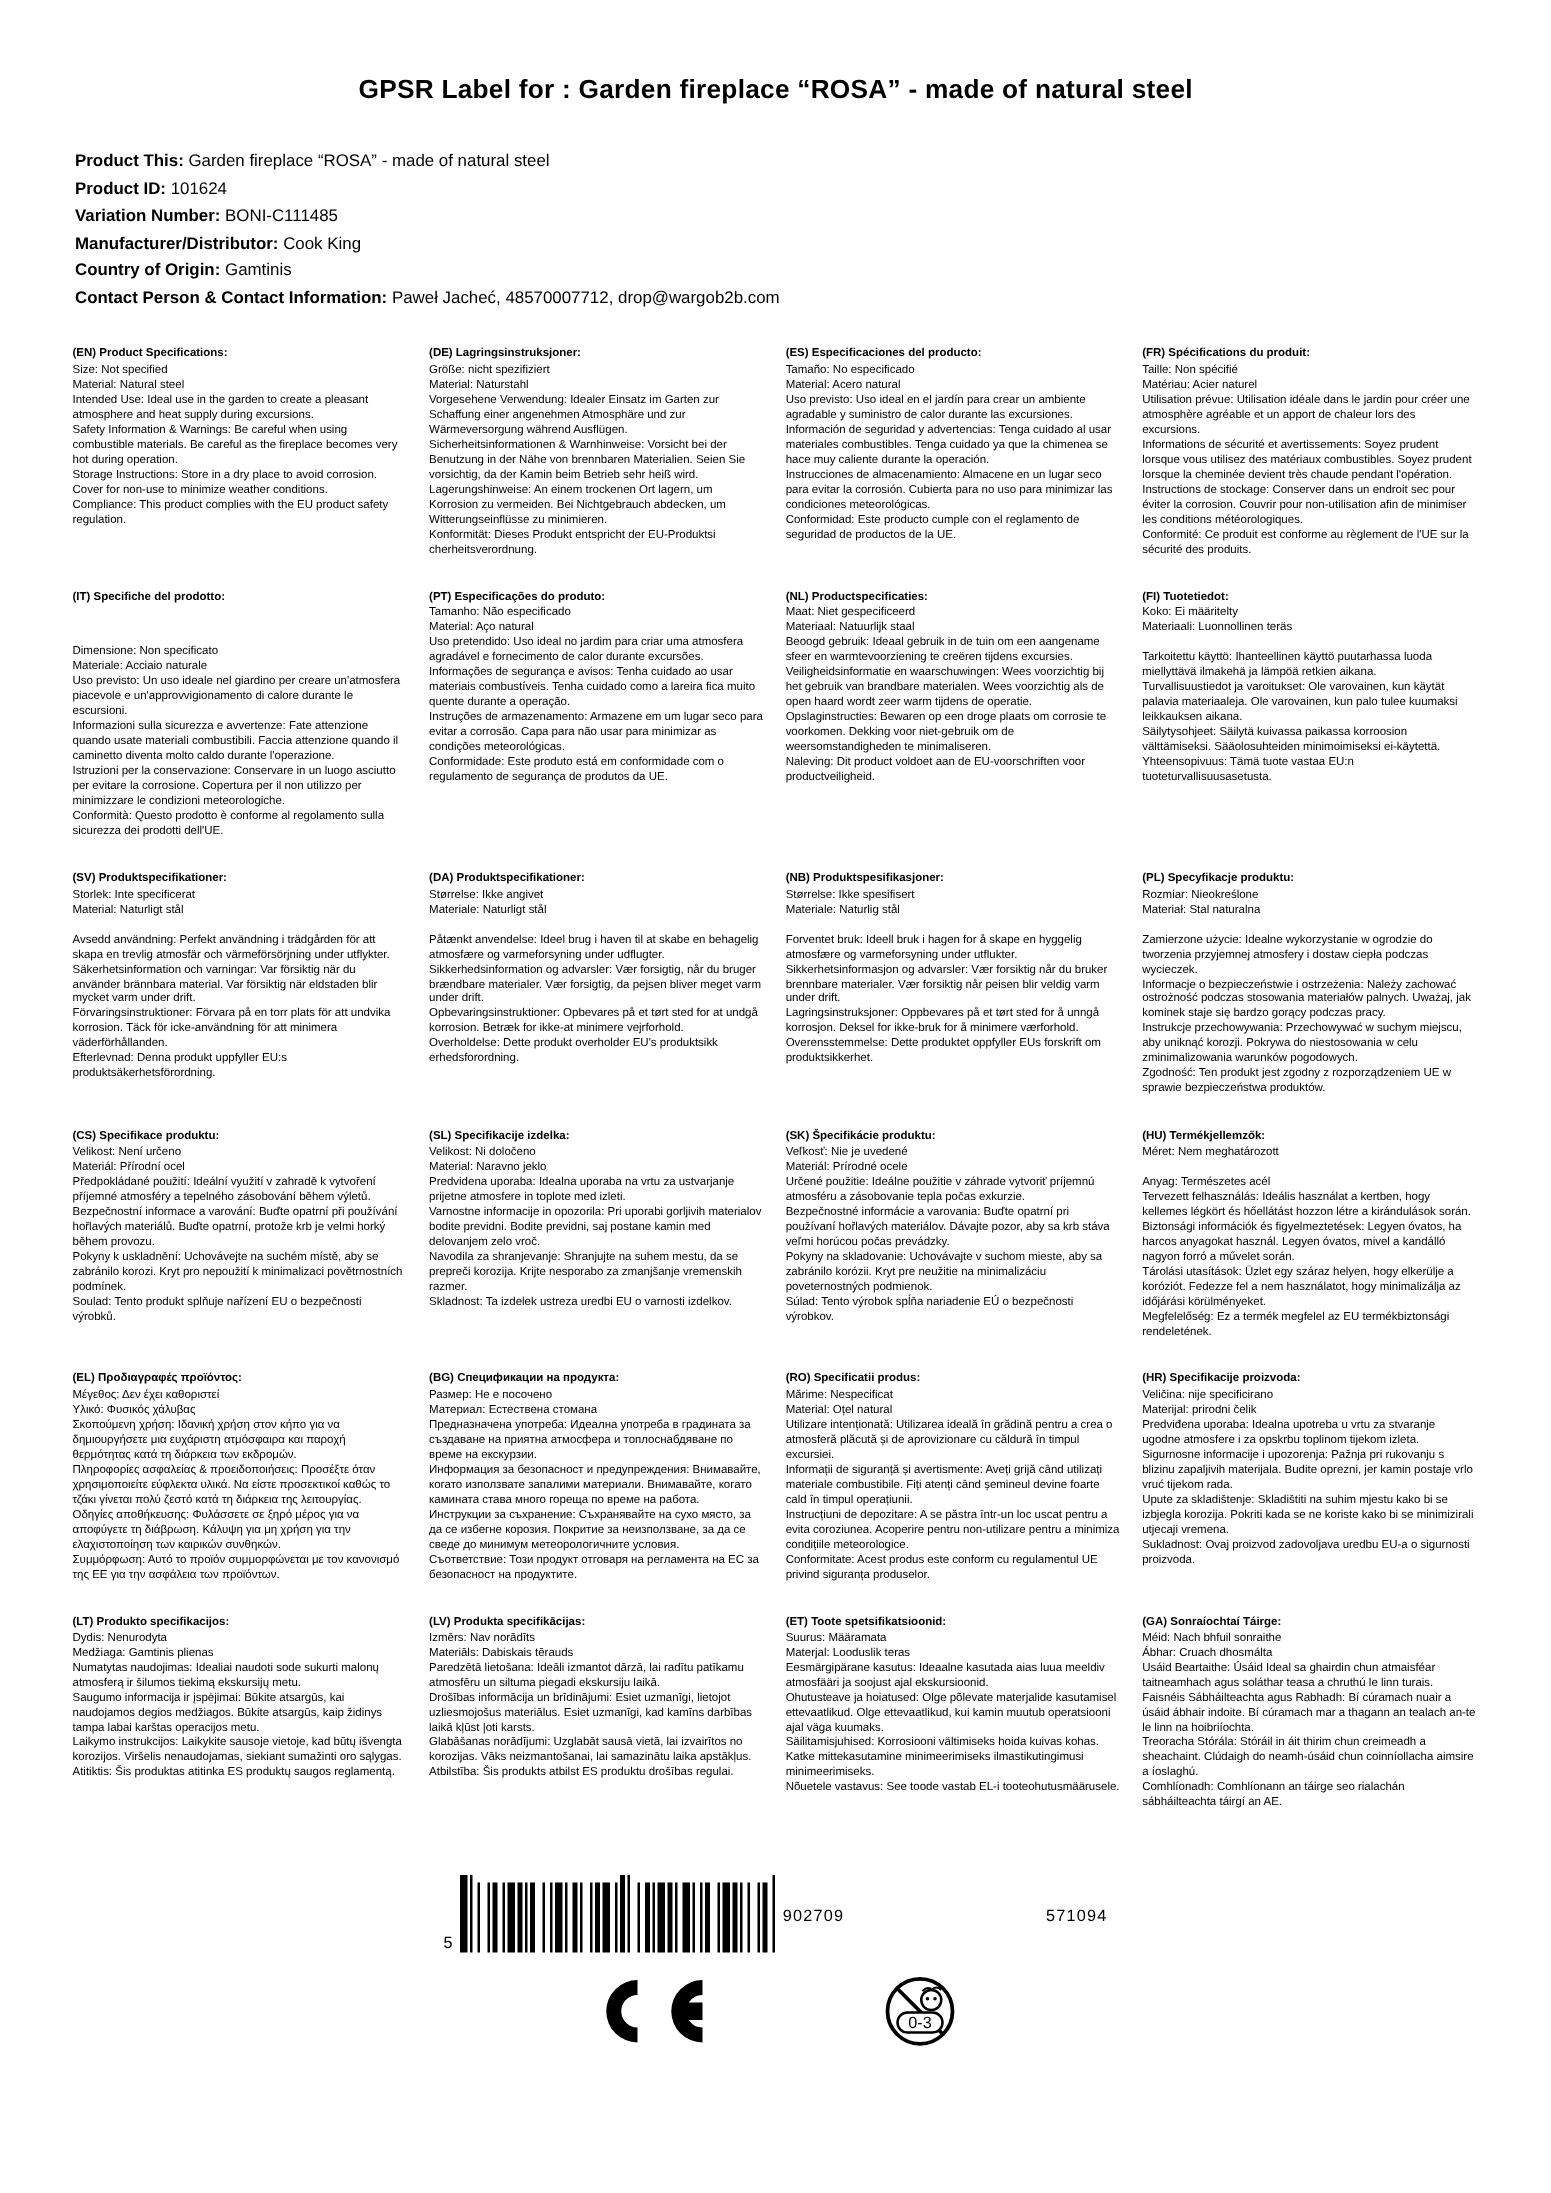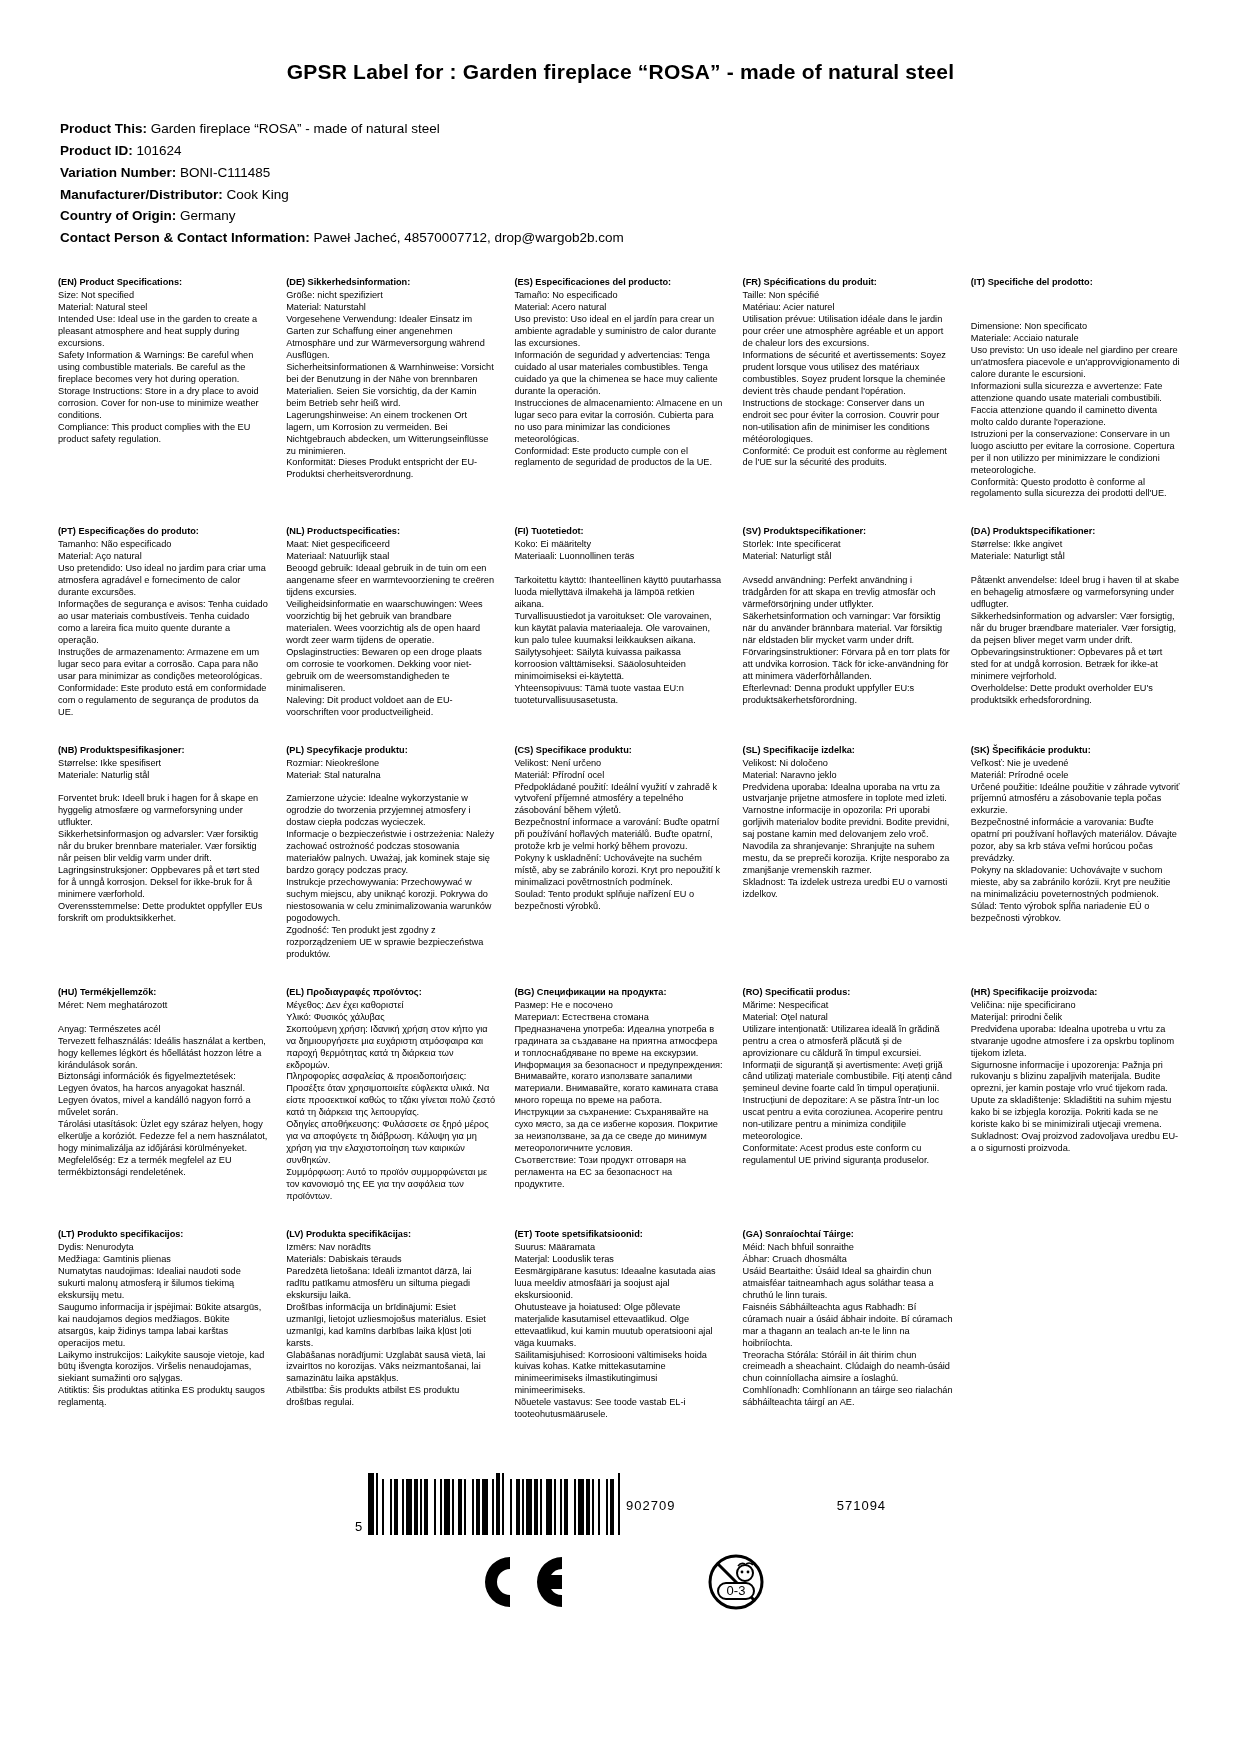--- a/index.html
+++ b/index.html
@@ -37,21 +37,21 @@
     white-space: nowrap;
   }
   .meta-label {
     font-weight: bold;
   }
   .meta-value {
     font-weight: normal;
   }
   .grid {
     display: grid;
-    grid-template-columns: repeat(5, 1fr);
+    grid-template-columns: repeat(4, 1fr);
     column-gap: 16px;
     row-gap: 0px;
     margin-top: 22px;
   }
   .cell {
     font-size: 9.2px;
     line-height: 1.30;
     padding: 0 2px 26px 0;
     box-sizing: border-box;
     word-wrap: break-word;
@@ -135,40 +135,40 @@
     <div class="meta-row">
       <span class="meta-label">Variation Number:</span>
       <span class="meta-value">BONI-C111485</span>
     </div>
     <div class="meta-row">
       <span class="meta-label">Manufacturer/Distributor:</span>
       <span class="meta-value">Cook King</span>
     </div>
     <div class="meta-row">
       <span class="meta-label">Country of Origin:</span>
-      <span class="meta-value">Germany</span>
+      <span class="meta-value">Gamtinis</span>
     </div>
     <div class="meta-row">
       <span class="meta-label">Contact Person &amp; Contact Information:</span>
       <span class="meta-value">Paweł Jacheć, 48570007712, drop@wargob2b.com</span>
     </div>
   </div>
 
   <div class="grid" id="spec-grid">
       <div class="cell">
         <span class="head">(EN) Product Specifications:</span>
         <span style="white-space: pre-line; display: block;">Size: Not specified
 Material: Natural steel
 Intended Use: Ideal use in the garden to create a pleasant atmosphere and heat supply during excursions.
 Safety Information &amp; Warnings: Be careful when using combustible materials. Be careful as the fireplace becomes very hot during operation.
 Storage Instructions: Store in a dry place to avoid corrosion. Cover for non-use to minimize weather conditions.
 Compliance: This product complies with the EU product safety regulation.</span>
       </div>
       <div class="cell">
-        <span class="head">(DE) Sikkerhedsinformation:</span>
+        <span class="head">(DE) Lagringsinstruksjoner:</span>
         <span style="white-space: pre-line; display: block;">Größe: nicht spezifiziert
 Material: Naturstahl
 Vorgesehene Verwendung: Idealer Einsatz im Garten zur Schaffung einer angenehmen Atmosphäre und zur Wärmeversorgung während Ausflügen.
 Sicherheitsinformationen &amp; Warnhinweise: Vorsicht bei der Benutzung in der Nähe von brennbaren Materialien. Seien Sie vorsichtig, da der Kamin beim Betrieb sehr heiß wird.
 Lagerungshinweise: An einem trockenen Ort lagern, um Korrosion zu vermeiden. Bei Nichtgebrauch abdecken, um Witterungseinflüsse zu minimieren.
 Konformität: Dieses Produkt entspricht der EU-Produktsi cherheitsverordnung.</span>
       </div>
       <div class="cell">
         <span class="head">(ES) Especificaciones del producto:</span>
         <span style="white-space: pre-line; display: block;">Tamaño: No especificado

